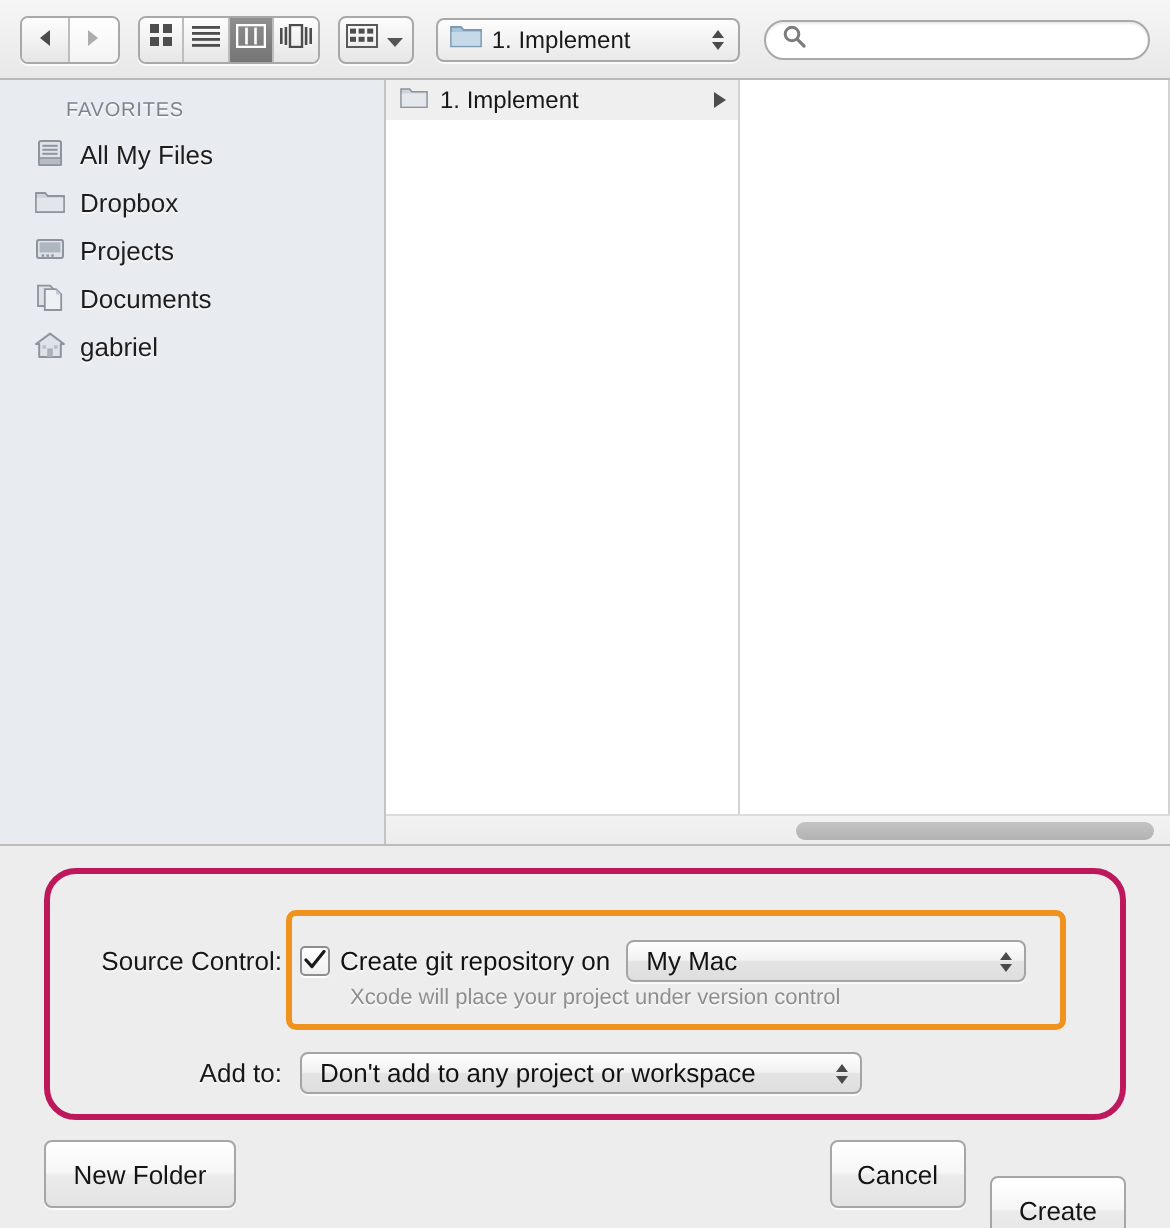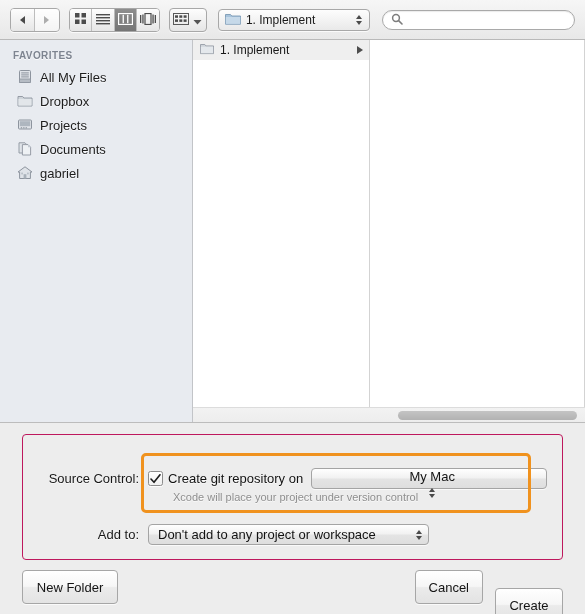--- a/index.html
+++ b/index.html
@@ -134,25 +134,26 @@
     width: 193px;
     flex: 0 0 193px;
     background: #e8ebf0;
     border-right: 1px solid #c2c4c8;
     padding-top: 8px;
     box-sizing: border-box;
     overflow: hidden;
   }
   .sb-header {
     font-size: 10px;
-    font-weight: bold;
+    font-weight: normal;
     color: #7d8490;
     letter-spacing: 0.4px;
     padding: 2px 0 4px 13px;
     text-shadow: 0 1px 0 rgba(255,255,255,0.8);
+    margin-left: 20px;
   }
   .sb-item {
     height: 24px;
     display: flex; align-items: center;
     padding-left: 17px;
     font-size: 13px;
     color: #1d1d1d;
     text-shadow: 0 1px 0 rgba(255,255,255,0.6);
     box-sizing: border-box;
   }
@@ -230,22 +231,22 @@
   }
 
   
   .accessory {
     flex: 0 0 auto;
     background: #ededed;
     padding: 11px 22px 0 22px;
     box-sizing: border-box;
   }
   .accbox {
-    border: 1px solid #be185d;
-    border-radius: 4px;
+    border: 3px solid #be185d;
+    border-radius: 16px;
     background: #ededed;
     height: 126px;
     position: relative;
     box-sizing: border-box;
   }
   .focus-ring {
     position: absolute;
     left: 118px; top: 18px;
     width: 390px; height: 60px;
     border: 3px solid #f0921e;
@@ -290,21 +291,21 @@
     background: linear-gradient(to bottom, #ffffff 0%, #f1f1f1 48%, #e4e4e4 52%, #dedede 100%);
     display: flex; align-items: center;
     padding: 0 3px 0 9px;
     box-sizing: border-box;
     box-shadow: 0 1px 0 rgba(255,255,255,0.7);
   }
   .popup .ptxt {
     font-size: 13px; color: #121212;
     flex: 1; white-space: nowrap;
   }
-  .popup-mymac { width: 236px; margin-left: 8px; flex-direction: column; }
+  .popup-mymac { width: 200px; margin-left: 8px; }
   .popup-addto { width: 281px; }
   .helptext {
     position: absolute;
     left: 150px; top: 56px;
     font-size: 11px;
     color: #8f8f8f;
     text-shadow: 0 1px 0 rgba(255,255,255,0.7);
     white-space: nowrap;
   }
 

